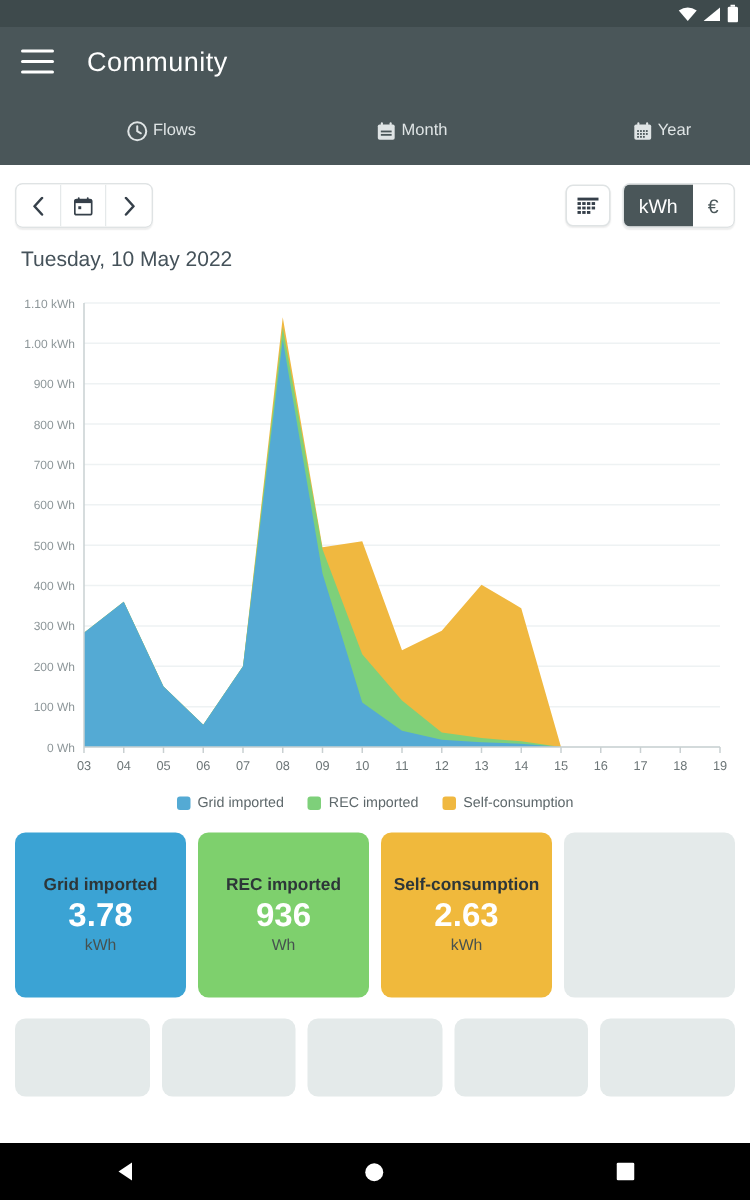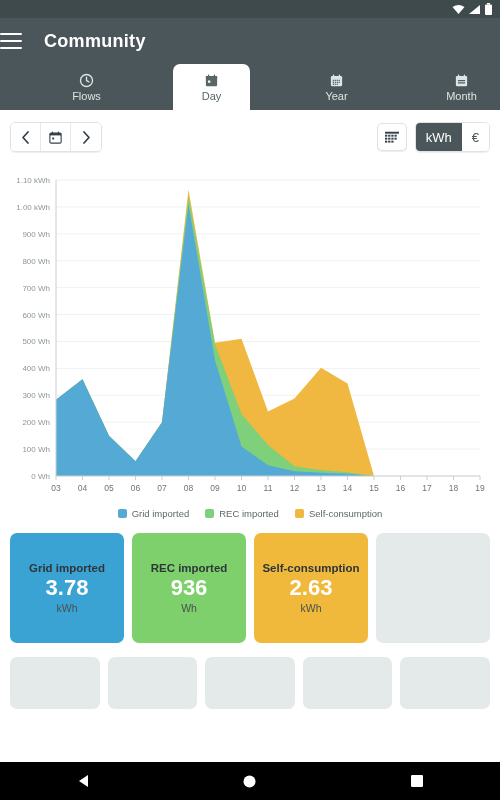--- a/index.html
+++ b/index.html
@@ -14,31 +14,31 @@
   
   .statusbar {
     height:18px; background:#3e4a4c; display:flex;
     align-items:center; justify-content:flex-end; padding-right:8px; gap:4px;
   }
   .statusbar svg { display:block; }
 
   
   .appbar {
     height:46px; background:#4a5659; display:flex; align-items:center;
-    gap:22px;font-weight:bold;
+    padding-left:14px; gap:22px;
   }
   .hamburger { width:22px; height:16px; display:flex; flex-direction:column;
     justify-content:space-between; cursor:pointer; }
   .hamburger i { display:block; height:2px; background:#ffffff; border-radius:1px; }
   .app-title { color:#ffffff; font-size:18px; letter-spacing:.3px; }
 
   
   .tabs { height:46px; background:#4a5659; display:flex; align-items:flex-end; }
   .tab {
-    flex:1; height:46px; display:flex; flex-direction:column;
+    flex:1; height:46px; display:flex; flex-direction:row;
     align-items:center; justify-content:center; gap:3px;
     color:#dfe4e5; font-size:11px; cursor:pointer; position:relative;margin-left:48px;
   }
   .tab.active {
     background:#ffffff; color:#5a6568;
     border-top-left-radius:7px; border-top-right-radius:7px;
   }
   .tab svg { display:block; }
   .tab-label { line-height:1; }
 
@@ -142,31 +142,31 @@
   <div class="tabs">
     <div class="tab">
       <span>
         <svg width="15" height="15" viewBox="0 0 20 20">
             <circle cx="10" cy="10" r="8" fill="none" stroke="#dfe4e5" stroke-width="1.8"></circle>
             <path d="M10 5.5 L10 10 L13.2 11.8" fill="none" stroke="#dfe4e5" stroke-width="1.8" stroke-linecap="round"></path>
           </svg>
       </span>
       <span class="tab-label">Flows</span>
     </div>
-    <div class="tab active">
+    <div class="tab">
       <span>
         <svg width="15" height="15" viewBox="0 0 20 20">
-            <rect x="2.5" y="4" width="15" height="13.5" rx="1.6" fill="#5a6568"></rect>
-            <rect x="2.5" y="4" width="15" height="3.4" fill="#5a6568"></rect>
-            <rect x="5.2" y="2" width="1.8" height="3.4" rx=".8" fill="#5a6568"></rect>
-            <rect x="13" y="2" width="1.8" height="3.4" rx=".8" fill="#5a6568"></rect>
-            <rect x="5.4" y="10" width="3" height="3" fill="#ffffff"></rect>
+            <rect x="2.5" y="4" width="15" height="13.5" rx="1.6" fill="#dfe4e5"></rect>
+            <rect x="5.2" y="2" width="1.8" height="3.4" rx=".8" fill="#dfe4e5"></rect>
+            <rect x="13" y="2" width="1.8" height="3.4" rx=".8" fill="#dfe4e5"></rect>
+            <rect x="5.2" y="9.4" width="9.6" height="1.6" fill="#4a5659"></rect>
+            <rect x="5.2" y="12.4" width="9.6" height="1.6" fill="#4a5659"></rect>
           </svg>
       </span>
-      <span class="tab-label">Day</span>
+      <span class="tab-label">Month</span>
     </div>
     <div class="tab">
       <span>
         <svg width="15" height="15" viewBox="0 0 20 20">
             <rect x="2.5" y="4" width="15" height="13.5" rx="1.6" fill="#dfe4e5"></rect>
             <rect x="5.2" y="2" width="1.8" height="3.4" rx=".8" fill="#dfe4e5"></rect>
             <rect x="13" y="2" width="1.8" height="3.4" rx=".8" fill="#dfe4e5"></rect>
             <g fill="#4a5659">
               <rect x="5" y="9" width="1.6" height="1.6"></rect>
               <rect x="7.6" y="9" width="1.6" height="1.6"></rect>
@@ -177,32 +177,20 @@
               <rect x="10.2" y="11.6" width="1.6" height="1.6"></rect>
               <rect x="12.8" y="11.6" width="1.6" height="1.6"></rect>
               <rect x="5" y="14.2" width="1.6" height="1.6"></rect>
               <rect x="7.6" y="14.2" width="1.6" height="1.6"></rect>
               <rect x="10.2" y="14.2" width="1.6" height="1.6"></rect>
             </g>
           </svg>
       </span>
       <span class="tab-label">Year</span>
     </div>
-    <div class="tab">
-      <span>
-        <svg width="15" height="15" viewBox="0 0 20 20">
-            <rect x="2.5" y="4" width="15" height="13.5" rx="1.6" fill="#dfe4e5"></rect>
-            <rect x="5.2" y="2" width="1.8" height="3.4" rx=".8" fill="#dfe4e5"></rect>
-            <rect x="13" y="2" width="1.8" height="3.4" rx=".8" fill="#dfe4e5"></rect>
-            <rect x="5.2" y="9.4" width="9.6" height="1.6" fill="#4a5659"></rect>
-            <rect x="5.2" y="12.4" width="9.6" height="1.6" fill="#4a5659"></rect>
-          </svg>
-      </span>
-      <span class="tab-label">Month</span>
-    </div>
   </div>
 
   <div class="toolbar">
     <div class="navgroup">
       <div class="navbtn">
         <svg width="9" height="13" viewBox="0 0 9 13">
             <path d="M7 1 L2 6.5 L7 12" fill="none" stroke="#36404a" stroke-width="1.7" stroke-linecap="round" stroke-linejoin="round"></path>
           </svg>
       </div>
       <div class="navbtn">
@@ -239,20 +227,21 @@
             </g>
           </svg>
       </div>
       <div class="unitgroup">
         <div class="unitbtn sel">kWh</div>
         <div class="unitbtn">€</div>
       </div>
     </div>
   </div>
 
+  <div class="datelabel">Tuesday, 10 May 2022</div>
 
   <div class="chartwrap">
     <svg class="chart" id="chart-svg" width="492" height="330" viewBox="0 0 492 330">
         <line x1="56" y1="304" x2="480" y2="304" class="grid"></line>
         <text x="50" y="307" class="ytick">0 Wh</text>
         <line x1="56" y1="277.09090909090907" x2="480" y2="277.09090909090907" class="grid"></line>
         <text x="50" y="280.09090909090907" class="ytick">100 Wh</text>
         <line x1="56" y1="250.1818181818182" x2="480" y2="250.1818181818182" class="grid"></line>
         <text x="50" y="253.1818181818182" class="ytick">200 Wh</text>
         <line x1="56" y1="223.27272727272728" x2="480" y2="223.27272727272728" class="grid"></line>

